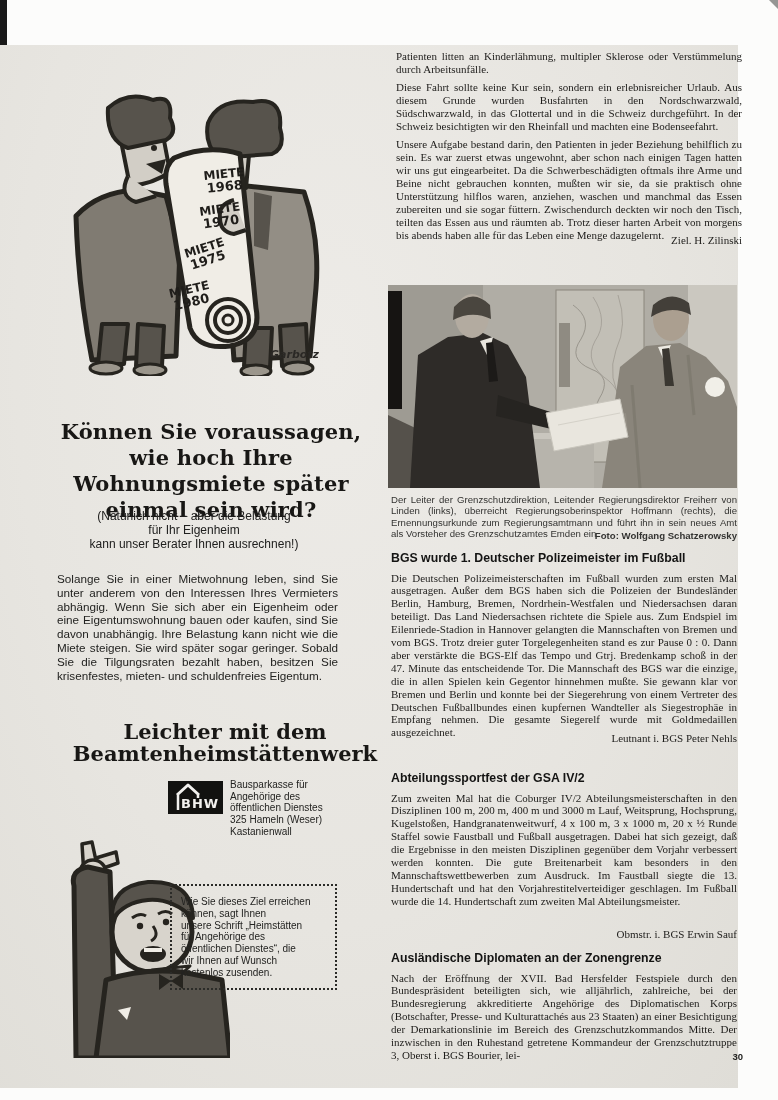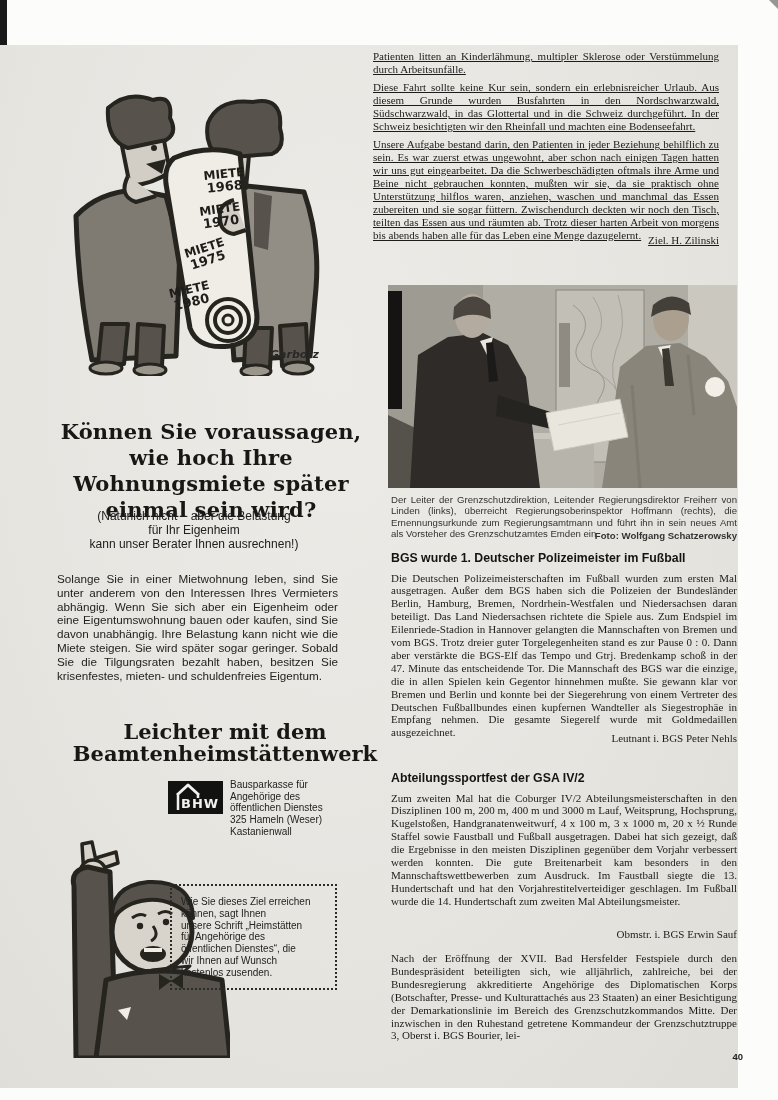--- a/index.html
+++ b/index.html
@@ -26,21 +26,21 @@
   #ad-address{left:230px;top:734px;width:122px;margin:0;white-space:pre-line;
         font:10px/11.7px "Liberation Sans",sans-serif;color:#232321;}
   #cartoon-man{left:52px;top:795px;width:178px;height:218px;}
   #coupon-box{left:170px;top:839px;width:167px;height:106px;box-sizing:border-box;
         border:2.5px dotted #2b2b28;padding:10px 9px;background:transparent;}
   #coupon-box p{margin:0;white-space:pre-line;font:10px/11.8px "Liberation Sans",sans-serif;color:#232321;}
 
   
   .rc{width:346px;}
   .rc p{margin:0 0 5.5px;text-align:justify;font:11px/12.9px "Liberation Serif",serif;color:#1d1c1a;}
-  #intro{left:373px;top:5px;text-decoration:underline;}
+  #intro{left:396px;top:5px;}
   #photo{left:388px;top:240px;width:349px;height:203px;}
   #caption{left:391px;top:449px;height:50px;position:absolute;
         font:9.6px/11.4px "Liberation Sans",sans-serif;color:#333331;text-align:justify;}
   #caption .credit{position:absolute;right:0;bottom:3px;font-weight:bold;}
   .section h3{margin:0 0 6px;font:bold 12.3px/1.1 "Liberation Sans",sans-serif;color:#141413;}
   #sec0{left:391px;top:507px;} #sec1{left:391px;top:727px;} #sec2{left:391px;top:907px;}
   .byline-pull{text-align:right;margin-top:-12.9px;font:11px/12.9px "Liberation Serif",serif;}
   .byline-line{text-align:right;font:11px/12.9px "Liberation Serif",serif;margin-top:20px;}
   #page-number{left:723px;top:1006px;width:20px;text-align:right;
         font:bold 9.5px/12px "Liberation Sans",sans-serif;color:#232321;}
@@ -221,18 +221,19 @@
       <div class="byline-pull">Leutnant i. BGS Peter Nehls</div>
     </div>
 
     <div id="sec1" class="abs rc section">
       <h3>Abteilungssportfest der GSA IV/2</h3>
       <p>Zum zweiten Mal hat die Coburger IV/2 Abteilungsmeisterschaften in den Disziplinen 100 m, 200 m, 400 m und 3000 m Lauf, Weitsprung, Hochsprung, Kugelstoßen, Handgranatenweitwurf, 4 x 100 m, 3 x 1000 m, 20 x ½ Runde Staffel sowie Faustball und Fußball ausgetragen. Dabei hat sich gezeigt, daß die Ergebnisse in den meisten Disziplinen gegenüber dem Vorjahr verbessert werden konnten. Die gute Breitenarbeit kam besonders in den Mannschaftswettbewerben zum Ausdruck. Im Faustball siegte die 13. Hundertschaft und hat den Vorjahrestitelverteidiger geschlagen. Im Fußball wurde die 14. Hundertschaft zum zweiten Mal Abteilungsmeister.</p>
       <div class="byline-line">Obmstr. i. BGS Erwin Sauf</div>
     </div>
 
     <div id="sec2" class="abs rc section">
+      <h3>Ausländische Diplomaten an der Zonengrenze</h3>
       <p>Nach der Eröffnung der XVII. Bad Hersfelder Festspiele durch den Bundespräsident beteiligten sich, wie alljährlich, zahlreiche, bei der Bundesregierung akkreditierte Angehörige des Diplomatischen Korps (Botschafter, Presse- und Kulturattachés aus 23 Staaten) an einer Besichtigung der Demarkationslinie im Bereich des Grenzschutzkommandos Mitte. Der inzwischen in den Ruhestand getretene Kommandeur der Grenzschutztruppe 3, Oberst i. BGS Bourier, lei-</p>
     </div>
 
-    <div id="page-number" class="abs">40</div>
+    <div id="page-number" class="abs">30</div>
   </div>
 </div>
 
 </body></html>

